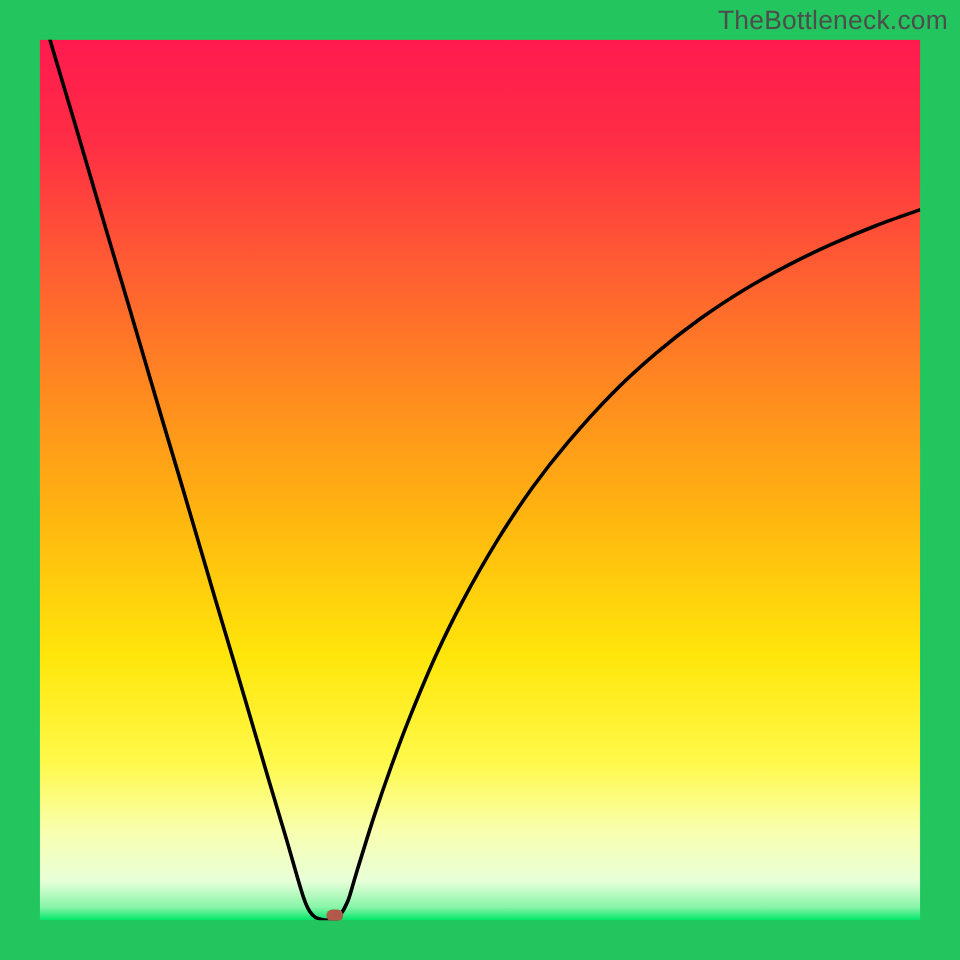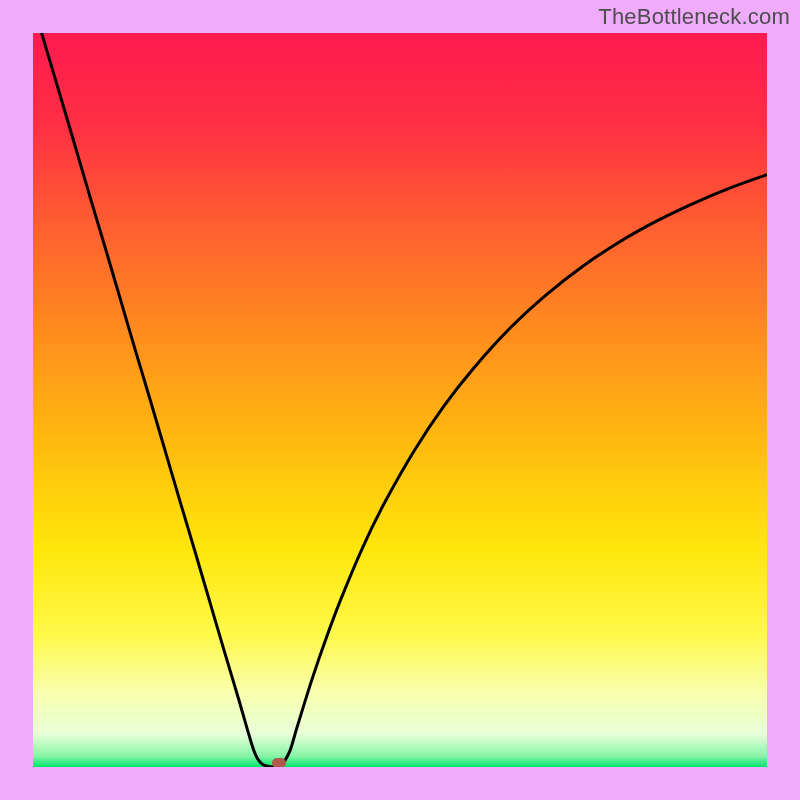--- a/index.html
+++ b/index.html
@@ -10,21 +10,21 @@
     background: #000;
     overflow: hidden;
     font-family: Arial, Helvetica, sans-serif;
   }
   .frame {
     position: absolute;
     left: 0;
     top: 0;
     width: 800px;
     height: 800px;
-    background: #f0abfc;
+    background: #22c55e;
   }
   .plot {
     position: absolute;
     left: 33px;
     top: 33px;
     width: 734px;
     height: 734px;
     overflow: hidden;
   }
   .watermark {

